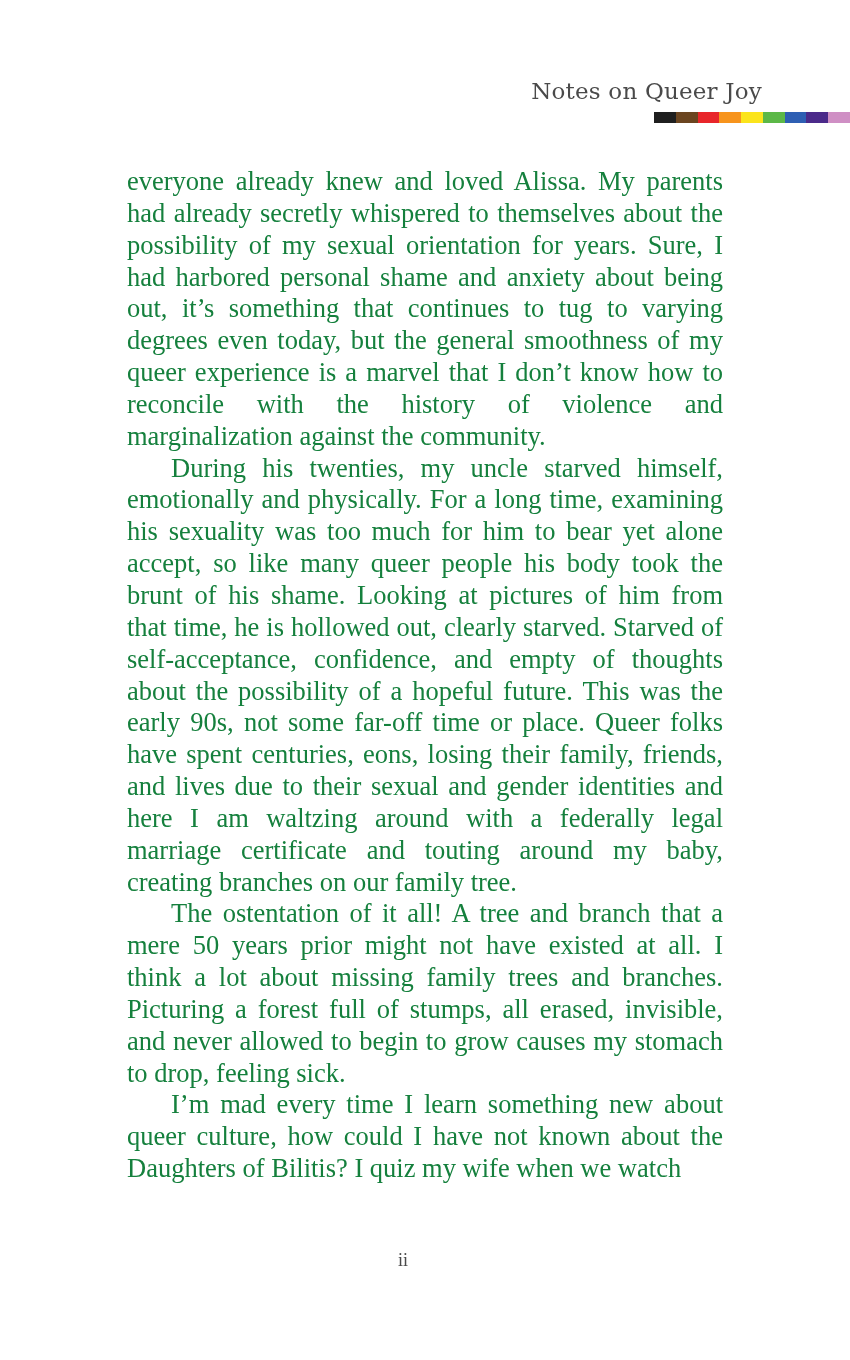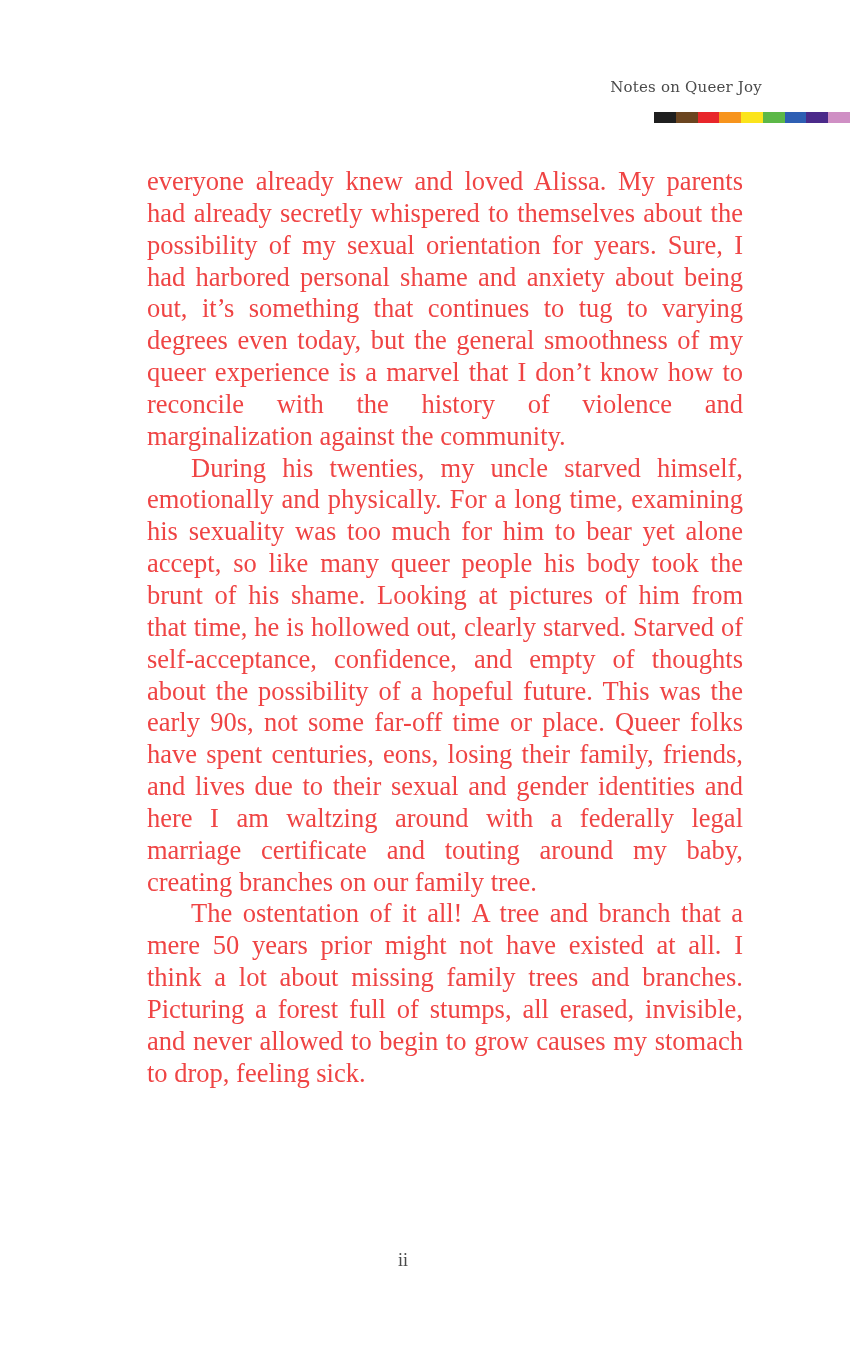--- a/index.html
+++ b/index.html
@@ -1,30 +1,30 @@
 <!DOCTYPE html>
 <html><head>
 <meta charset="utf-8">
 <style>
   html, body { margin: 0; padding: 0; background: #ffffff; }
   body { width: 850px; height: 1360px; position: relative; overflow: hidden; }
   .running-head {
     position: absolute; right: 88px; top: 78px;
-    font-family: "DejaVu Serif", serif; font-size: 15px; color: #4a4a4a;
+    font-family: "DejaVu Serif", serif; font-size: 23px; color: #4a4a4a;
     letter-spacing: 0.2px;
   }
   .color-bar {
     position: absolute; left: 654px; top: 112px; width: 196px; height: 11px;
     display: flex;
   }
   .color-bar span { flex: 1; height: 100%; }
   .body-text {
     position: absolute; left: 127px; top: 166px; width: 596px;
     font-family: "Liberation Serif", serif; font-size: 26.5px; line-height: 31.85px;
-    color: #ef4444; text-align: justify; hyphens: none; margin-left: 20px;
+    color: #15803d; text-align: justify; hyphens: none;
   }
   .body-text p { margin: 0; }
   .body-text p.indent { text-indent: 44px; }
   .page-number {
     position: absolute; left: 0; width: 806px; top: 1250px; text-align: center;
     font-family: "Liberation Serif", serif; font-size: 18px; color: #4a4a4a;
   }
 </style>
 </head>
 <body>
@@ -40,15 +40,16 @@
   <span style="background: rgb(92, 184, 71);"></span>
   <span style="background: rgb(46, 95, 179);"></span>
   <span style="background: rgb(75, 42, 138);"></span>
   <span style="background: rgb(207, 143, 196);"></span>
 </div>
 
 <div class="body-text">
   <p>everyone already knew and loved Alissa. My parents had already secretly whispered to themselves about the possibility of my sexual orientation for years. Sure, I had harbored personal shame and anxiety about being out, it’s something that continues to tug to varying degrees even today, but the general smoothness of my queer experience is a marvel that I don’t know how to reconcile with the history of violence and marginalization against the community.</p>
   <p class="indent">During his twenties, my uncle starved himself, emotionally and physically. For a long time, examining his sexuality was too much for him to bear yet alone accept, so like many queer people his body took the brunt of his shame. Looking at pictures of him from that time, he is hollowed out, clearly starved. Starved of self-acceptance, confidence, and empty of thoughts about the possibility of a hopeful future. This was the early 90s, not some far-off time or place. Queer folks have spent centuries, eons, losing their family, friends, and lives due to their sexual and gender identities and here I am waltzing around with a federally legal marriage certificate and touting around my baby, creating branches on our family tree.</p>
   <p class="indent">The ostentation of it all! A tree and branch that a mere 50 years prior might not have existed at all. I think a lot about missing family trees and branches. Picturing a forest full of stumps, all erased, invisible, and never allowed to begin to grow causes my stomach to drop, feeling sick.</p>
+  <p class="indent">I’m mad every time I learn something new about queer culture, how could I have not known about the Daughters of Bilitis? I quiz my wife when we watch</p>
 </div>
 
 <div class="page-number">ii</div>
 
 </body></html>

